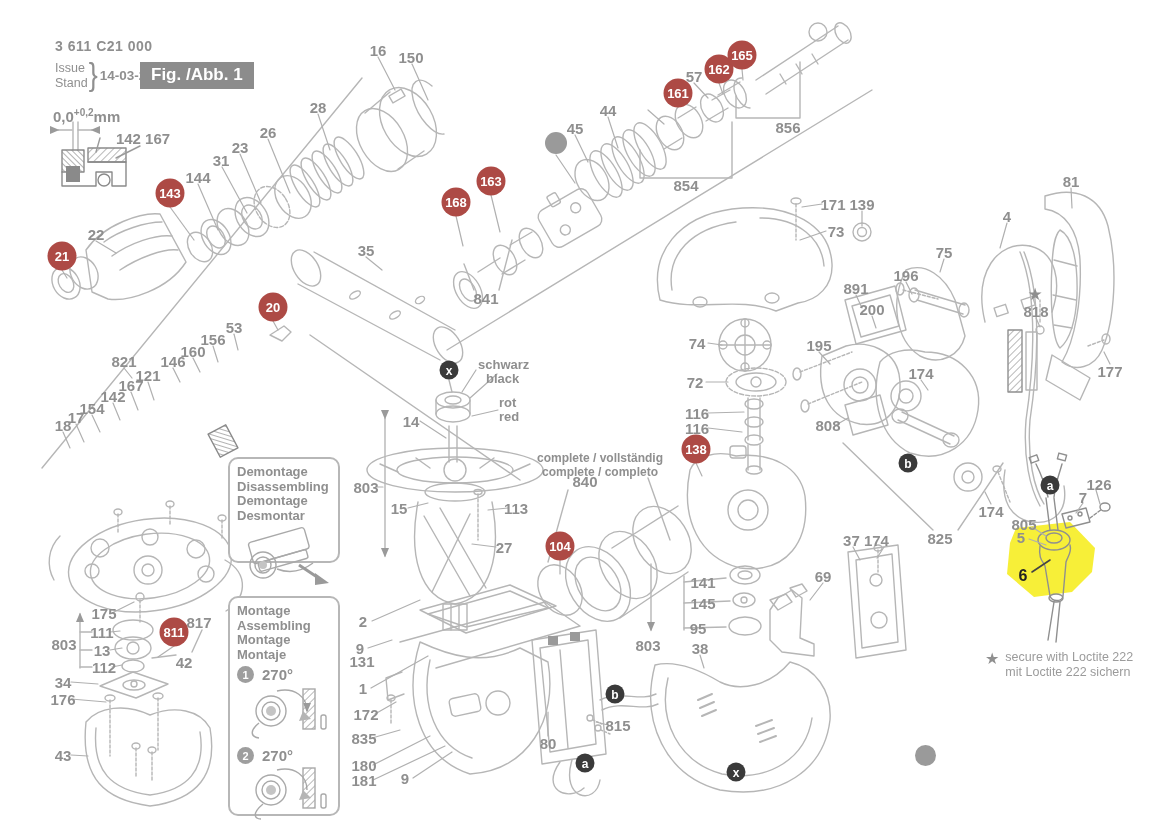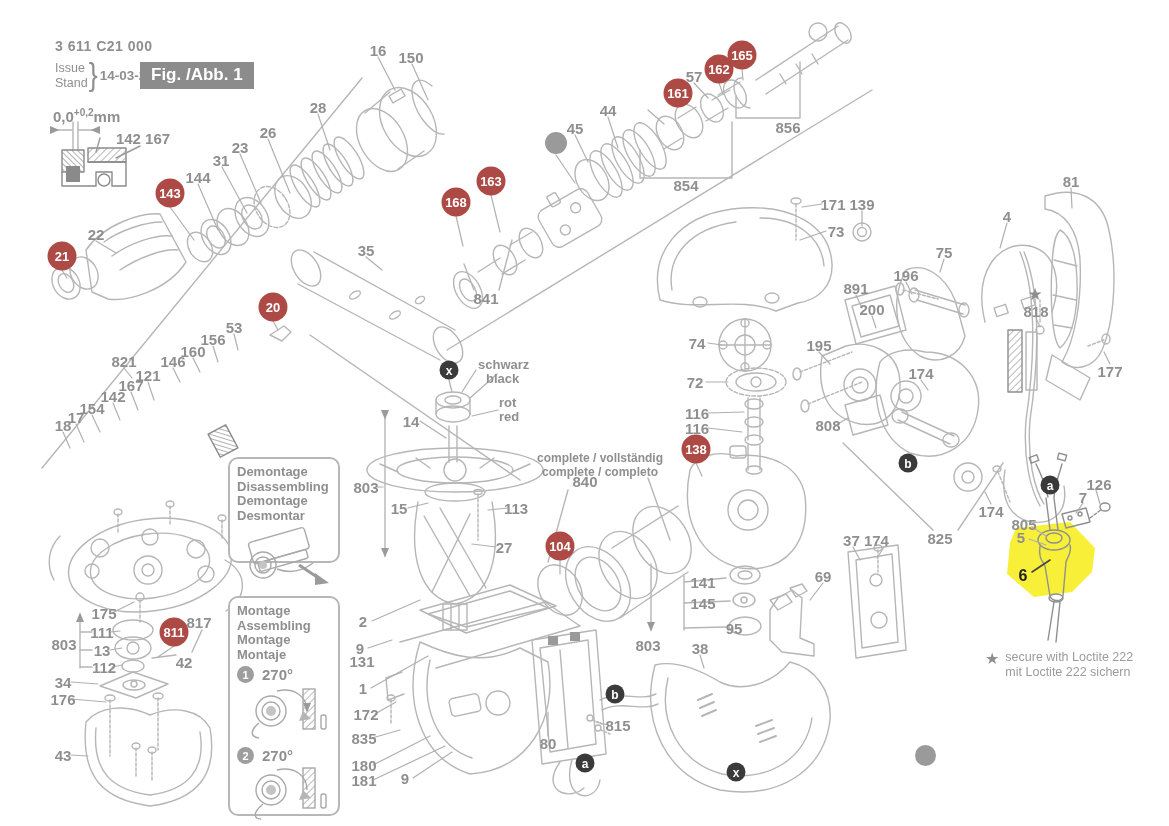--- a/index.html
+++ b/index.html
@@ -597,21 +597,21 @@
       <div class="plabel" style="left: 1024px; top: 524px;">805</div>
       <div class="plabel" style="left: 1021px; top: 537px;">5</div>
       <div class="plabel" style="left: 1083px; top: 497px;">7</div>
       <div class="plabel" style="left: 1099px; top: 484px;">126</div>
       <div class="plabel" style="left: 866px; top: 540px;">37 174</div>
       <div class="plabel" style="left: 823px; top: 576px;">69</div>
       <div class="plabel" style="left: 700px; top: 648px;">38</div>
       <div class="plabel" style="left: 648px; top: 645px;">803</div>
       <div class="plabel" style="left: 703px; top: 582px;">141</div>
       <div class="plabel" style="left: 703px; top: 603px;">145</div>
-      <div class="plabel" style="left: 734px; top: 628px;">95</div>
+      <div class="plabel" style="left: 698px; top: 628px;">95</div>
       <div class="plabel" style="left: 618px; top: 725px;">815</div>
       <div class="plabel" style="left: 548px; top: 743px;">80</div>
       <div class="plabel" style="left: 363px; top: 621px;">2</div>
       <div class="plabel" style="left: 360px; top: 648px;">9</div>
       <div class="plabel" style="left: 362px; top: 661px;">131</div>
       <div class="plabel" style="left: 363px; top: 688px;">1</div>
       <div class="plabel" style="left: 366px; top: 714px;">172</div>
       <div class="plabel" style="left: 364px; top: 738px;">835</div>
       <div class="plabel" style="left: 364px; top: 765px;">180</div>
       <div class="plabel" style="left: 364px; top: 780px;">181</div>

